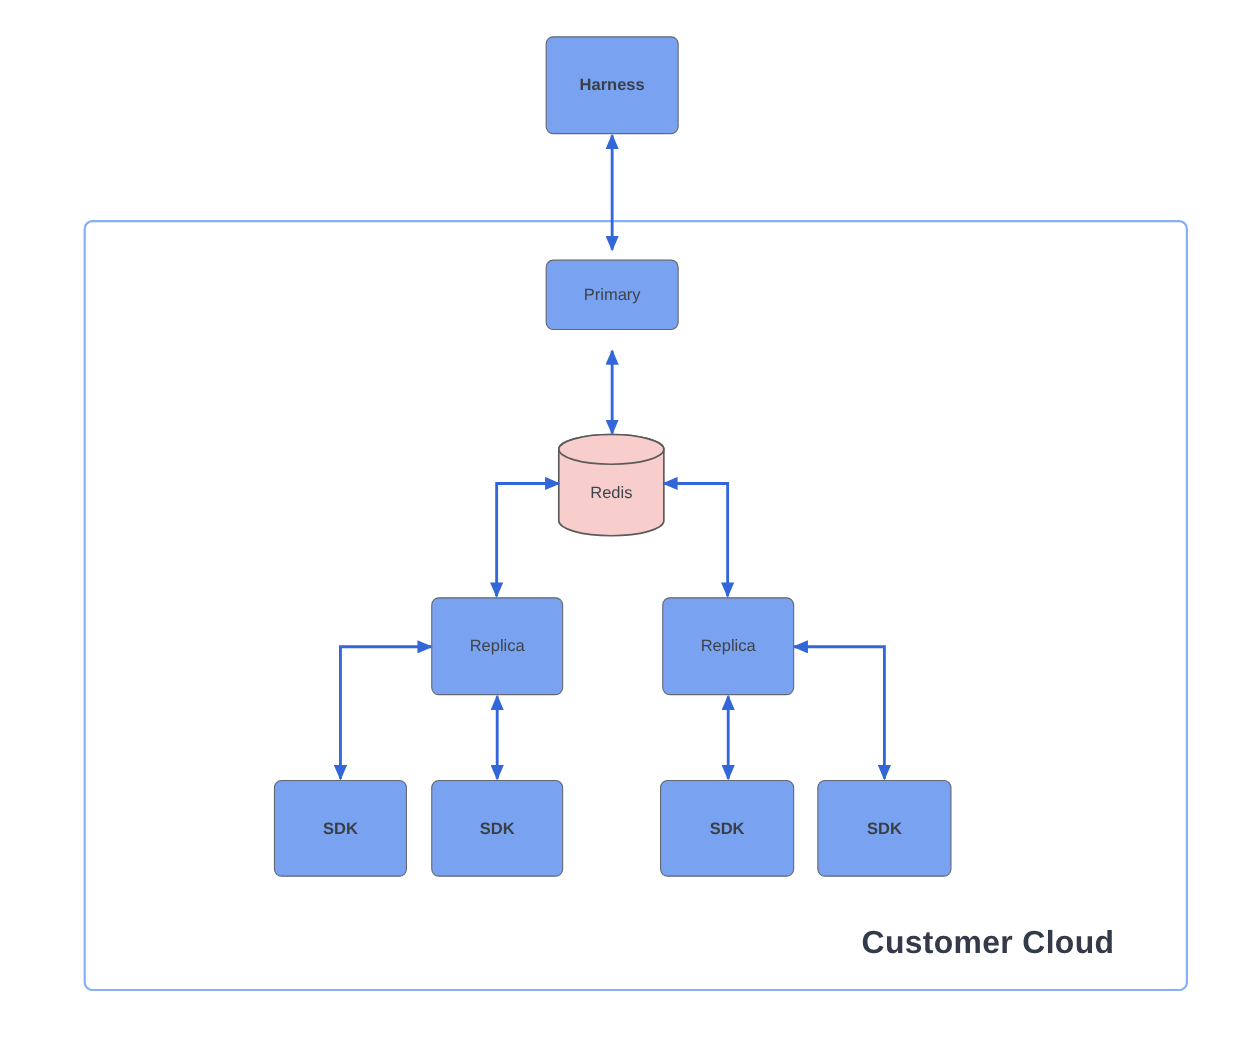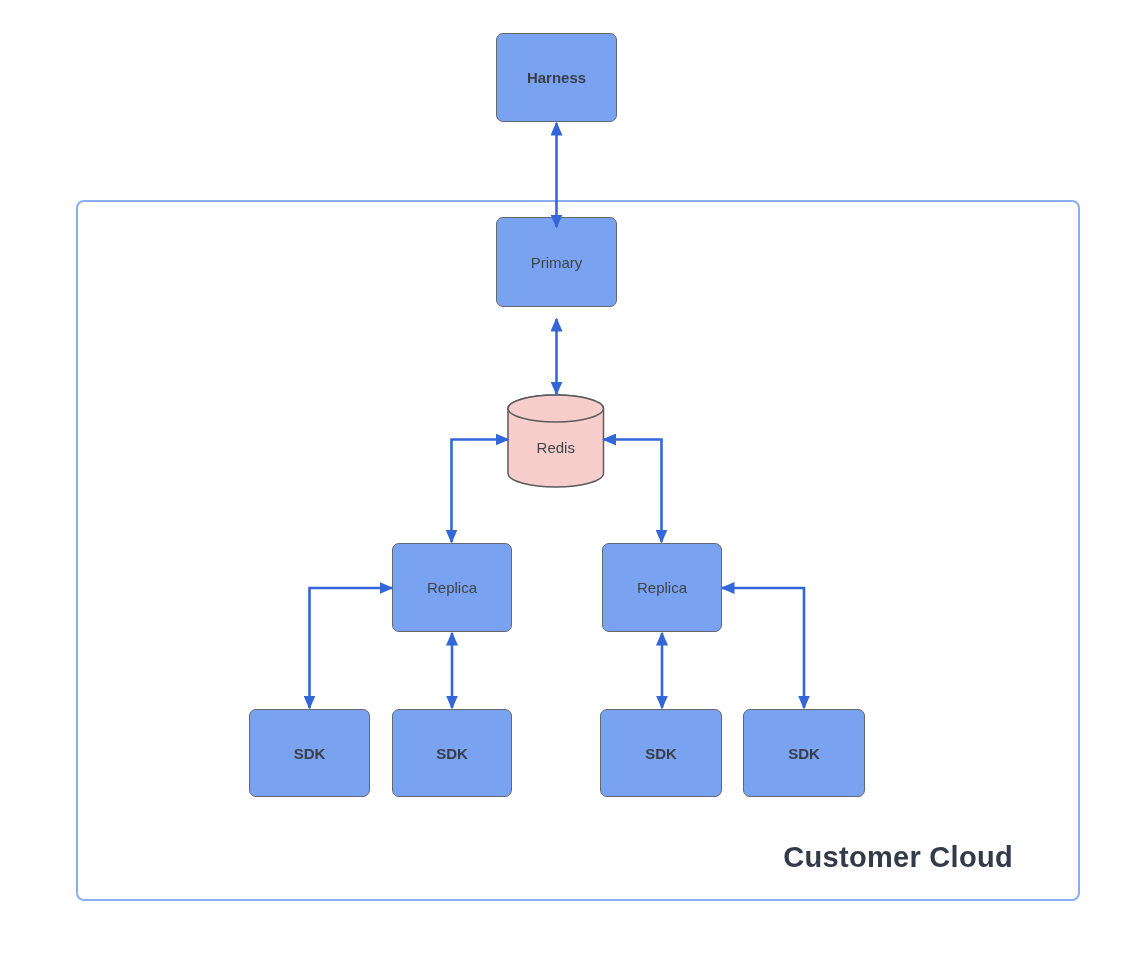--- a/index.html
+++ b/index.html
@@ -36,21 +36,21 @@
     justify-content: center;
     font-size: 15px;
     color: #3F434A;
     box-sizing: border-box;
   }
   .node.bold {
     font-weight: bold;
     color: #3A3E45;
   }
   #harness  { left: 496px; top: 33px;  width: 121px; height: 89px; }
-  #primary  { left: 496px; top: 217px; width: 121px; height: 90px; }
+  #primary  { left: 496px; top: 236px; width: 121px; height: 64px; }
   #replica-left  { left: 392px; top: 543px; width: 120px; height: 89px; }
   #replica-right { left: 602px; top: 543px; width: 120px; height: 89px; }
   #sdk-a { left: 249px; top: 709px; width: 121px; height: 88px; }
   #sdk-b { left: 392px; top: 709px; width: 120px; height: 88px; }
   #sdk-c { left: 600px; top: 709px; width: 122px; height: 88px; }
   #sdk-d { left: 743px; top: 709px; width: 122px; height: 88px; }
   #cloud-title {
     position: absolute;
     left: 93px;
     top: 841px;

